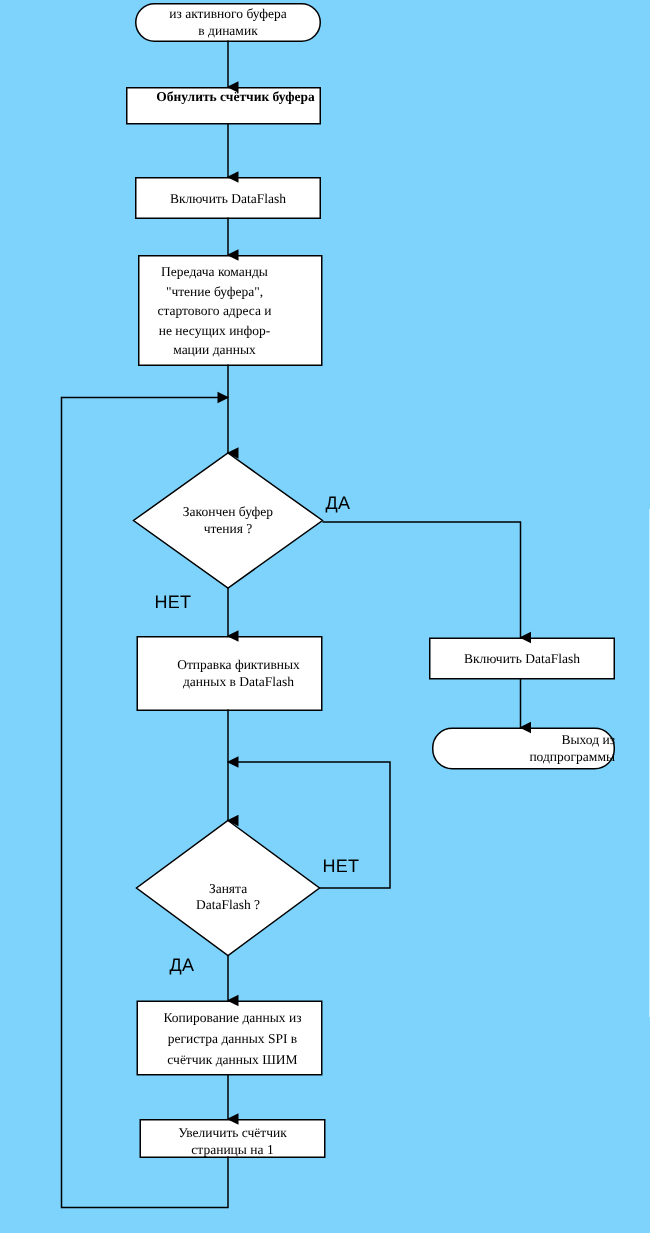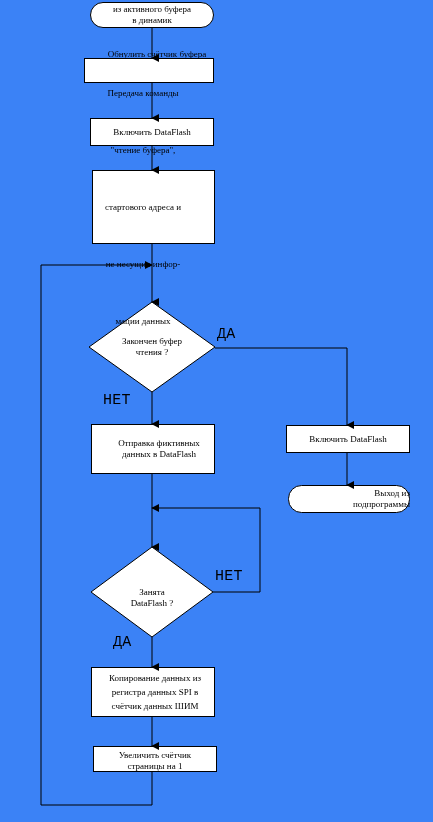--- a/index.html
+++ b/index.html
@@ -4,21 +4,21 @@
 <style>
   html, body {
     margin: 0;
     padding: 0;
     background: #ffffff;
   }
   #canvas {
     position: relative;
     width: 433px;
     height: 822px;
-    background: #3b82f6;
+    background: #7dd3fc;
     overflow: hidden;
     font-family: "Liberation Serif", "DejaVu Serif", serif;
   }
   #flow-svg {
     position: absolute;
     left: 0;
     top: 0;
     width: 433px;
     height: 822px;
   }
@@ -33,22 +33,22 @@
     font-family: "Liberation Serif", "DejaVu Serif", serif;
     font-size: 9px;
     line-height: 11px;
     pointer-events: none;
     white-space: pre;
   }
   .node-text span { display: block; }
   .edge-label {
     position: absolute;
     color: #000000;
-    font-family: Liberation Mono, monospace;
-    font-size: 15px;
+    font-family: Liberation Sans, sans-serif;
+    font-size: 12px;
     line-height: 10px;
     letter-spacing: 0.2px;
     white-space: nowrap;
   }
   .hit {
     position: absolute;
     background: transparent;
   }
 </style>
 </head>
@@ -116,29 +116,29 @@
     <line x1="152" y1="637" x2="152" y2="667" stroke="#000000" stroke-width="1" marker-end="url(#arrowDown)"></line>
 
     <line x1="152" y1="716" x2="152" y2="746" stroke="#000000" stroke-width="1" marker-end="url(#arrowDown)"></line>
   </svg>
 
   <div class="node-text" style="left:90px; top:2px; width:124px; height:26px;">
     <span>из активного буфера</span>
     <span>в динамик</span>
   </div>
 
-  <div class="node-text" style="left:84px; top:42px; width:146px; height:25px;">
+  <div class="node-text" style="left:84px; top:52px; width:146px; height:25px;font-weight:bold;">
     <span>Обнулить счётчик буфера</span>
   </div>
 
   <div class="node-text" style="left:90px; top:118px; width:124px; height:28px;">
     <span>Включить DataFlash</span>
   </div>
 
-  <div class="node-text" style="left:92px; top:170px; width:102px; height:74px; line-height:13px;gap:44px;">
+  <div class="node-text" style="left:92px; top:170px; width:102px; height:74px; line-height:13px;">
     <span>Передача команды</span>
     <span>"чтение буфера",</span>
     <span>стартового адреса и</span>
     <span>не несущих инфор-</span>
     <span>мации данных</span>
   </div>
 
   <div class="node-text" style="left:92px; top:330px; width:120px; height:34px;">
     <span>Закончен буфер</span>
     <span>чтения ?</span>

